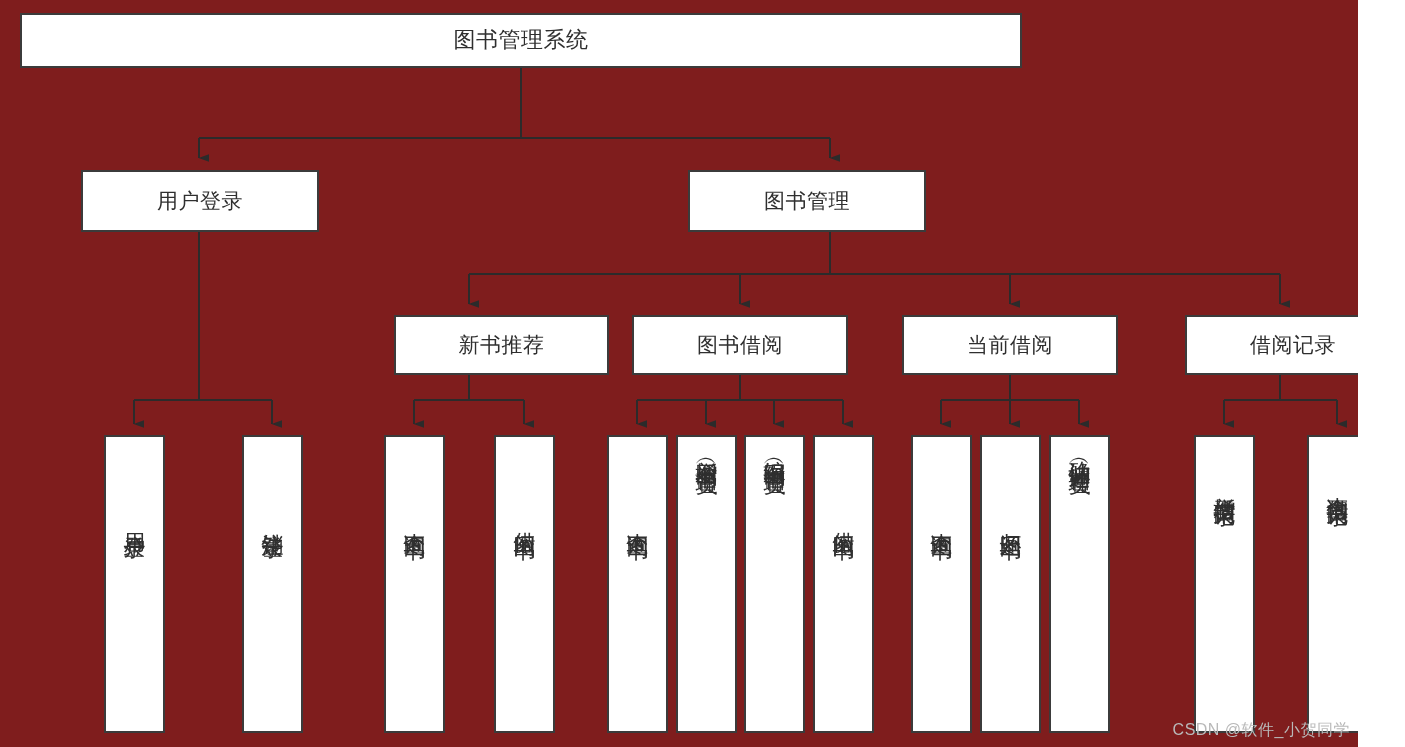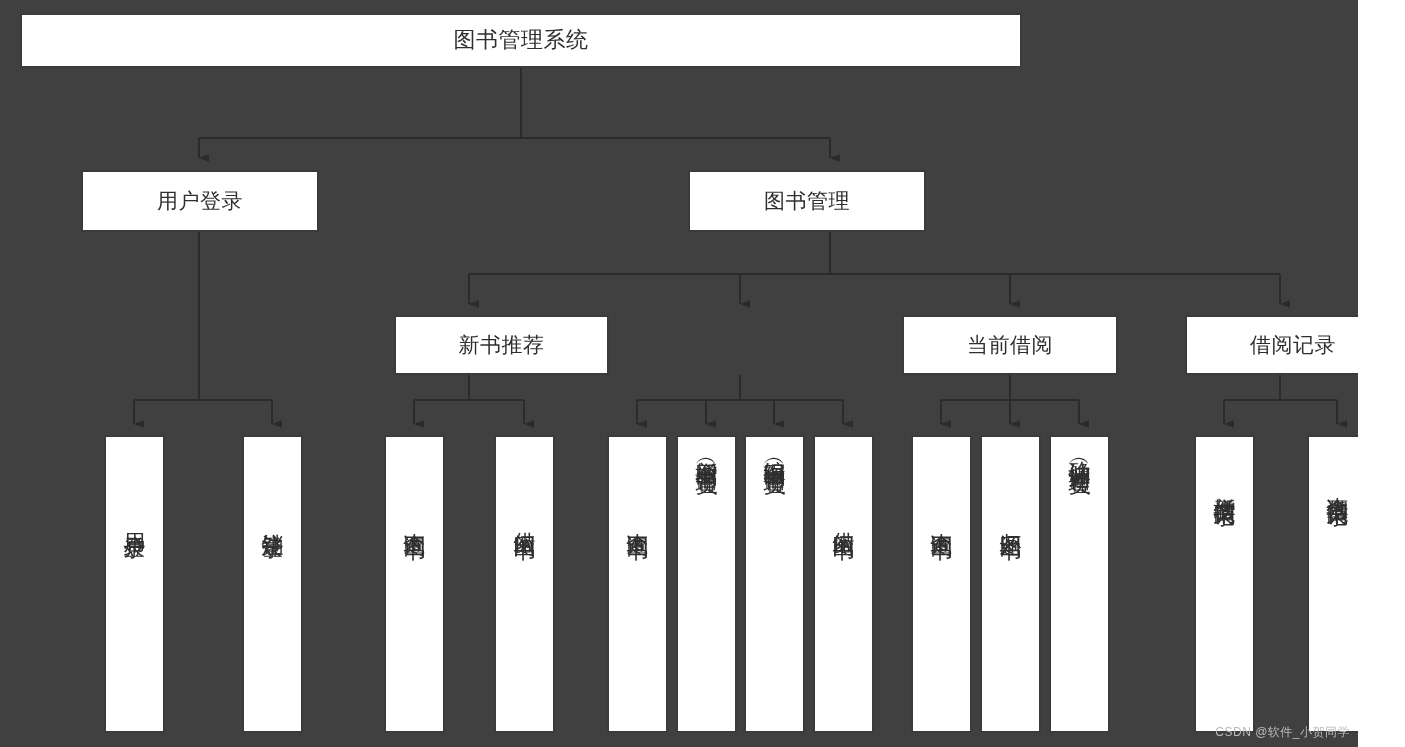--- a/index.html
+++ b/index.html
@@ -7,21 +7,21 @@
     padding: 0;
     background: #ffffff;
   }
   body {
     font-family: "Liberation Sans", "DejaVu Sans", sans-serif;
   }
   #diagram-root {
     position: relative;
     width: 1358px;
     height: 747px;
-    background: #404040;
+    background: #7f1d1d;
     overflow: hidden;
   }
   #connector-layer {
     position: absolute;
     left: 0;
     top: 0;
     width: 1405px;
     height: 747px;
     pointer-events: none;
   }
@@ -57,21 +57,21 @@
     writing-mode: vertical-rl;
     text-orientation: upright;
     font-size: 22px;
     letter-spacing: 2px;
     line-height: 1;
   }
   #watermark {
     position: absolute;
     right: 8px;
     bottom: 6px;
-    font-size: 12px;
+    font-size: 16px;
     color: #b9b9b9;
     z-index: 5;
     letter-spacing: 0.5px;
     white-space: nowrap;
   }
 </style>
 </head>
 <body>
 
 <div id="diagram-root">
@@ -134,20 +134,23 @@
   <div class="node horizontal" style="left:81px; top:170px; width:238px; height:62px;">
     <span class="node-label">用户登录</span>
   </div>
   <div class="node horizontal" style="left:688px; top:170px; width:238px; height:62px;">
     <span class="node-label">图书管理</span>
   </div>
 
   <div class="node horizontal" style="left:362px; top:315px; width:215px; height:60px;margin-left:32px;">
     <span class="node-label">新书推荐</span>
   </div>
+  <div class="node horizontal" style="left:632px; top:315px; width:216px; height:60px;">
+    <span class="node-label">图书借阅</span>
+  </div>
   <div class="node horizontal" style="left:902px; top:315px; width:216px; height:60px;">
     <span class="node-label">当前借阅</span>
   </div>
   <div class="node horizontal" style="left:1172px; top:315px; width:216px; height:60px;margin-left:13px;">
     <span class="node-label">借阅记录</span>
   </div>
 
   <div class="node vertical" style="left:104px; top:435px; width:61px; height:298px; padding-top:78px;">
     <span class="node-label">用户登录</span>
   </div>

